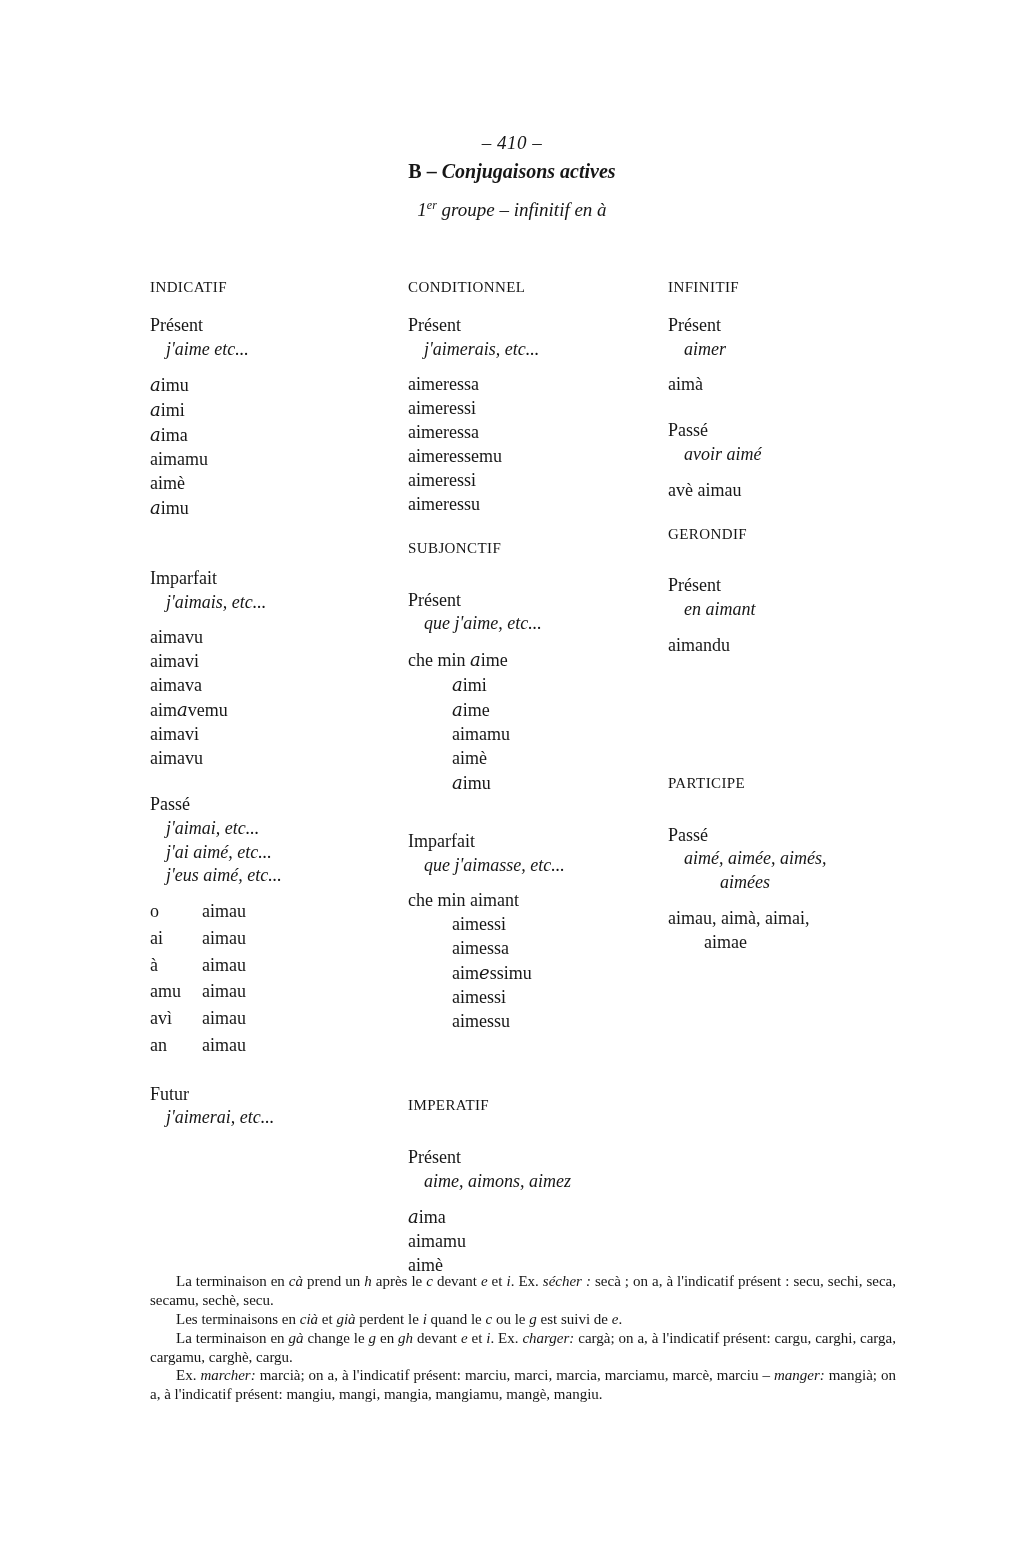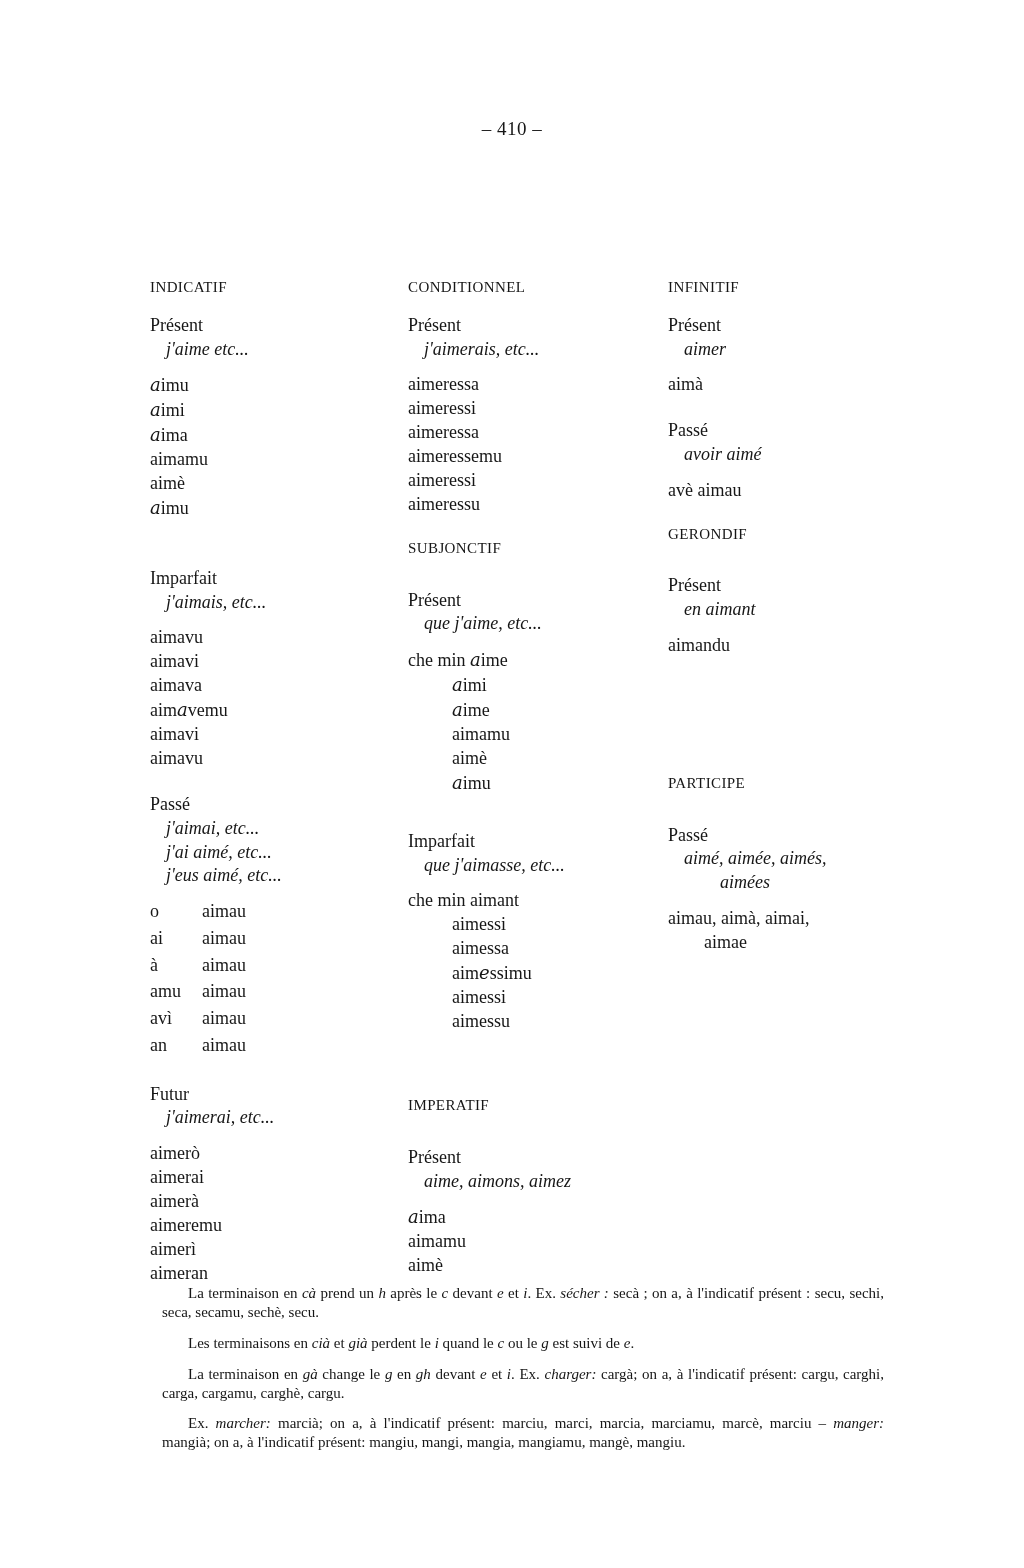--- a/index.html
+++ b/index.html
@@ -16,26 +16,27 @@
   }
   .page {
     position: absolute;
     left: 0; top: 0;
     width: 1024px;
     height: 1568px;
     overflow: hidden;
   }
   .folio {
     position: absolute;
-    top: 118px;
+    top: 132px;
     left: 0;
     width: 1024px;
     text-align: center;
     font-size: 19px;
     letter-spacing: 0.5px;
+    font-style: italic;
   }
   .heading-b {
     position: absolute;
     top: 160px;
     left: 0;
     width: 1024px;
     text-align: center;
     font-size: 20px;
     font-weight: bold;
     font-style: italic;
@@ -111,31 +112,37 @@
 
   .footnotes {
     position: absolute;
     left: 150px;
     top: 1272px;
     width: 746px;
     font-size: 15px;
     line-height: 1.26;
     text-align: justify;
   }
-  .footnotes p { margin: 12px; text-indent: 26px; }
+  .footnotes p { margin: 0; text-indent: 26px; }
   .footnotes i { font-style: italic; }
 </style>
 </head>
 <body>
 
 <div class="page">
 
   <div class="folio">– 410 –</div>
 
-
+  <div class="heading-b">
+    <span class="plain">B</span><span class="plain"> – </span><span>Conjugaisons actives</span>
+  </div>
+
+  <div class="heading-group">
+    <span>1</span><sup>er</sup><span> groupe – infinitif en à</span>
+  </div>
 
 
   <div class="col col1">
     <div class="sect-title">INDICATIF</div>
 
     <div class="tense">Présent</div>
     <div class="tense-it">j'aime etc...</div>
     <div class="forms">
       <div><span class="aletter">a</span>imu</div>
       <div><span class="aletter">a</span>imi</div>
@@ -190,28 +197,20 @@
             <td class="p">an</td>
             <td>aimau</td>
           </tr>
     </tbody>
       </table>
 
     <div class="gap-m"></div>
 
     <div class="tense">Futur</div>
     <div class="tense-it">j'aimerai, etc...</div>
-    <div class="forms">
-      <div>aimerò</div>
-      <div>aimerai</div>
-      <div>aimerà</div>
-      <div>aimeremu</div>
-      <div>aimerì</div>
-      <div>aimeran</div>
-    </div>
   </div>
 
   <div class="col col2">
     <div class="sect-title">CONDITIONNEL</div>
 
     <div class="tense">Présent</div>
     <div class="tense-it">j'aimerais, etc...</div>
     <div class="forms">
       <div>aimeressa</div>
       <div>aimeressi</div>

